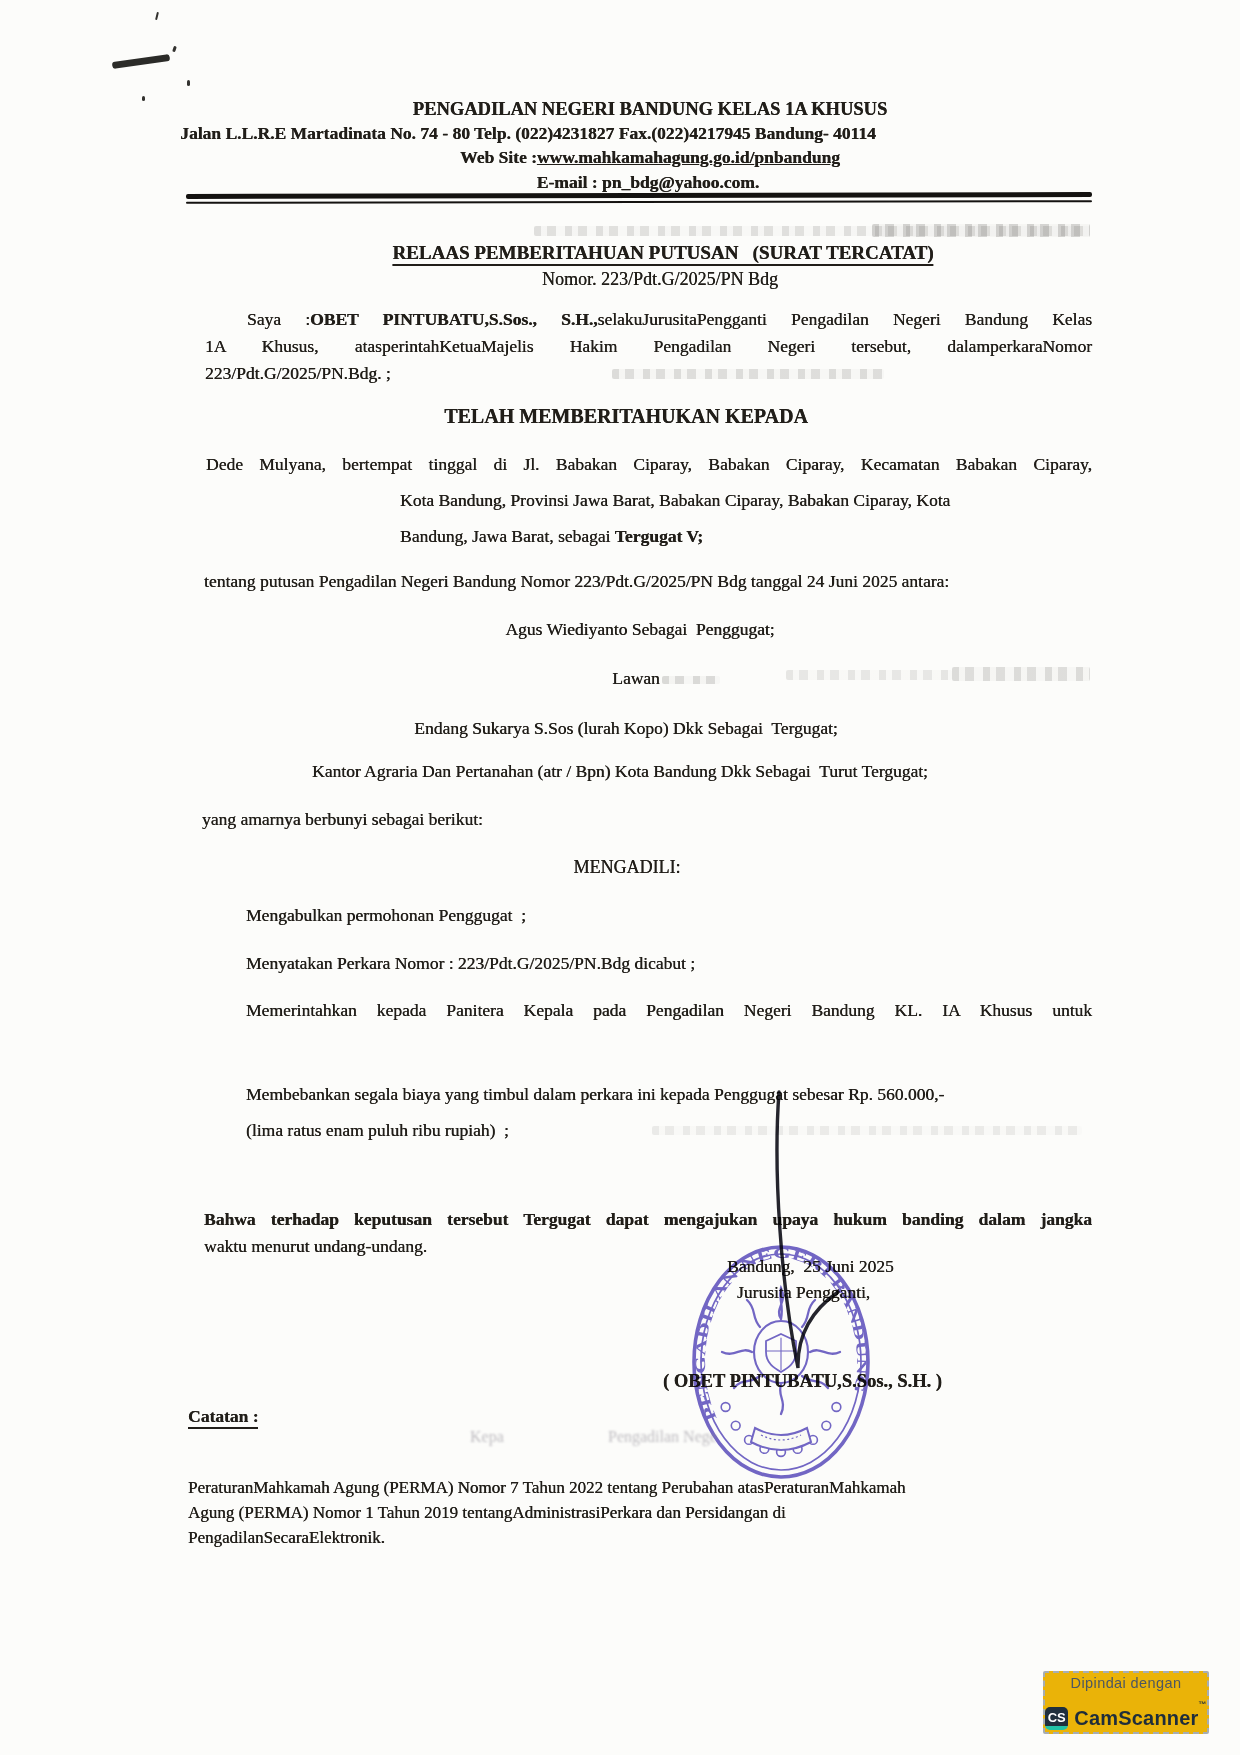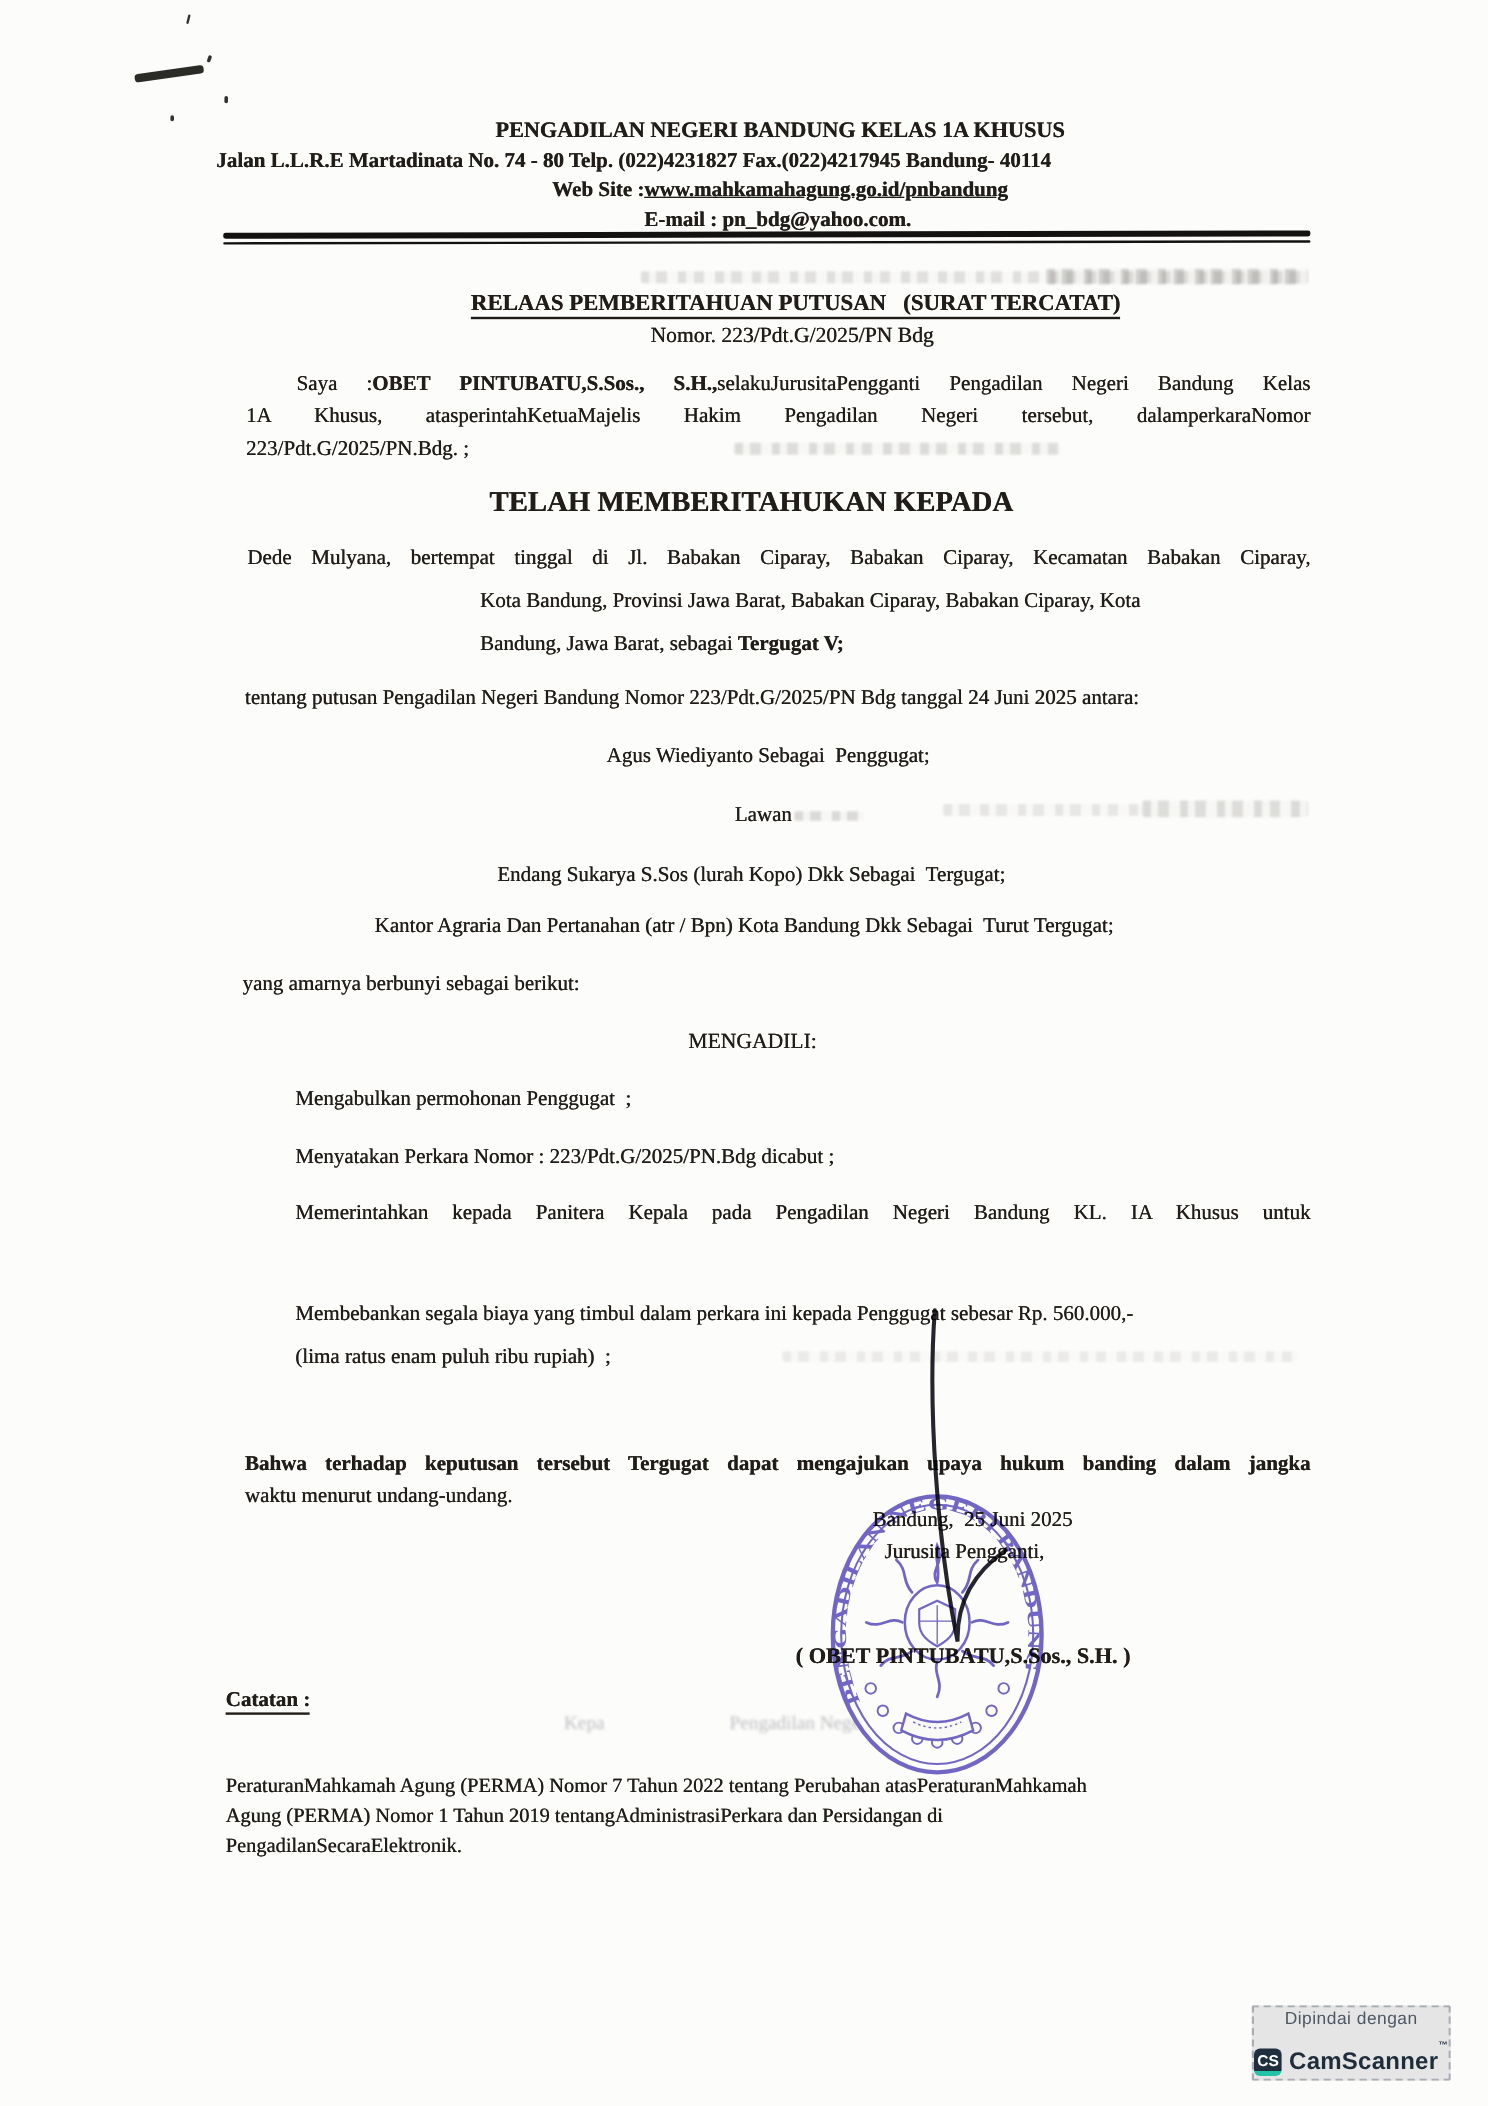--- a/index.html
+++ b/index.html
@@ -19,21 +19,21 @@
   
   .noise{position:absolute;border-radius:2px;filter:blur(.7px);
      background:repeating-linear-gradient(90deg,rgba(88,86,82,.38) 0 7px,rgba(146,144,138,.12) 7px 13px,rgba(66,64,60,.32) 13px 22px,rgba(166,164,158,.10) 22px 31px);}
   
   .pen-dash{position:absolute;left:112px;top:58px;width:58px;height:7px;background:#2b2b28;border-radius:3px;transform:rotate(-8deg);}
   .pen-dot{position:absolute;background:#33322f;border-radius:2px;}
   .ghost{position:absolute;font-size:16px;color:#8b8791;filter:blur(1.2px);opacity:.55;white-space:pre;}
   .stamp-svg{position:absolute;left:681px;top:1234px;mix-blend-mode:multiply;opacity:.85;}
   .sig-svg{position:absolute;left:725px;top:1080px;mix-blend-mode:multiply;}
   
-  .badge{position:absolute;left:1043px;top:1671px;width:166px;height:63px;background:#e5e5e5;
+  .badge{position:absolute;left:1043px;top:1671px;width:166px;height:63px;background:#eab308;
          border:2px dashed #a7adb3;border-radius:2px;box-sizing:border-box;
          display:flex;flex-direction:column;align-items:center;justify-content:center;gap:16px;
          font-family:"Liberation Sans","DejaVu Sans",sans-serif;}
   .badge-label{font-size:14.5px;color:#4c5762;letter-spacing:.4px;}
   .badge-row{display:flex;align-items:flex-start;gap:6px;}
   .cs-logo{width:23px;height:23px;border-radius:5px;background:linear-gradient(#1f2f3d 0 82%,#22c3a6 82% 100%);
            color:#ffffff;font-weight:700;font-size:13px;display:flex;align-items:center;justify-content:center;padding-bottom:2px;box-sizing:border-box;}
   .brand{font-size:20px;font-weight:700;color:#1f2d3b;letter-spacing:.2px;}
   .tm{font-size:8px;color:#1f2d3b;vertical-align:top;position:relative;top:-7px;}
 </style>
@@ -62,21 +62,21 @@
   <div class="noise" style="left:872px;top:224px;width:218px;height:13px;opacity:.65;"></div>
 
   <div class="t b c" style="left:663px;top:241px;font-size:19px;"><span class="u">RELAAS PEMBERITAHUAN PUTUSAN   (SURAT TERCATAT)</span></div>
   <div class="t c" style="left:660px;top:268px;font-size:18px;">Nomor. 223/Pdt.G/2025/PN Bdg</div>
 
   <div class="t just" style="left:205px;top:309px;width:887px;text-indent:42px;"><span>Saya :</span><span class="b">OBET PINTUBATU,S.Sos., S.H.,</span><span>selakuJurusitaPengganti Pengadilan Negeri Bandung Kelas</span></div>
   <div class="t just" style="left:205px;top:336px;width:887px;">1A Khusus, atasperintahKetuaMajelis Hakim Pengadilan Negeri tersebut, dalamperkaraNomor</div>
   <div class="t" style="left:205px;top:363px;">223/Pdt.G/2025/PN.Bdg. ;</div>
   <div class="noise" style="left:612px;top:369px;width:272px;height:10px;opacity:.5;"></div>
 
-  <div class="t b c" style="left:626px;top:404px;font-size:24px;">TELAH MEMBERITAHUKAN KEPADA</div>
+  <div class="t b c" style="left:626px;top:404px;font-size:20px;">TELAH MEMBERITAHUKAN KEPADA</div>
   <div class="t" style="left:400px;top:490px;">Kota Bandung, Provinsi Jawa Barat, Babakan Ciparay, Babakan Ciparay, Kota</div>
   <div class="t just" style="left:206px;top:454px;width:886px;">Dede Mulyana, bertempat tinggal di Jl. Babakan Ciparay, Babakan Ciparay, Kecamatan Babakan Ciparay,</div>
   <div class="t" style="left:400px;top:526px;"><span>Bandung, Jawa Barat, sebagai </span><span class="b">Tergugat V;</span></div>
 
   <div class="t" style="left:204px;top:571px;">tentang putusan Pengadilan Negeri Bandung Nomor 223/Pdt.G/2025/PN Bdg tanggal 24 Juni 2025 antara:</div>
   <div class="t c" style="left:640px;top:619px;">Agus Wiediyanto Sebagai  Penggugat;</div>
   <div class="t c" style="left:636px;top:668px;">Lawan</div>
   <div class="noise" style="left:662px;top:676px;width:58px;height:8px;opacity:.55;"></div>
   <div class="noise" style="left:786px;top:670px;width:166px;height:10px;opacity:.35;"></div>
   <div class="noise" style="left:952px;top:667px;width:138px;height:14px;opacity:.5;"></div>

